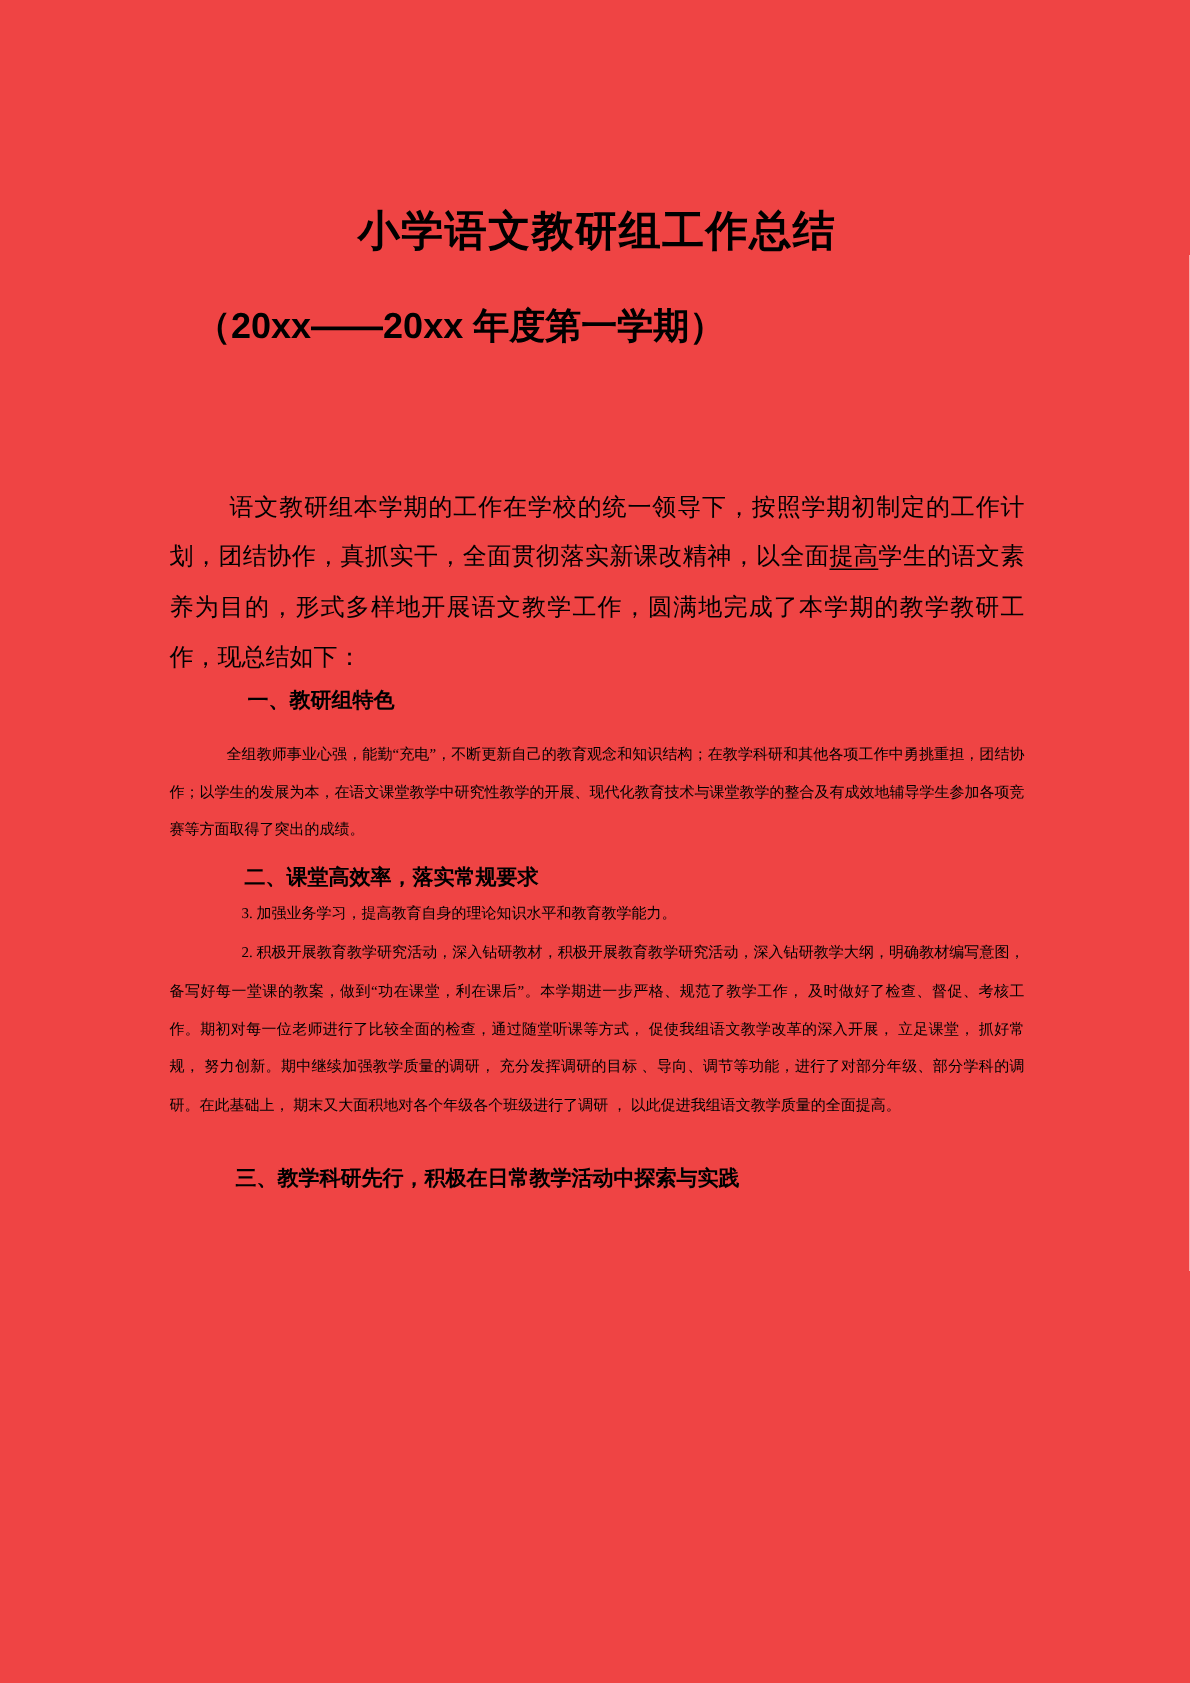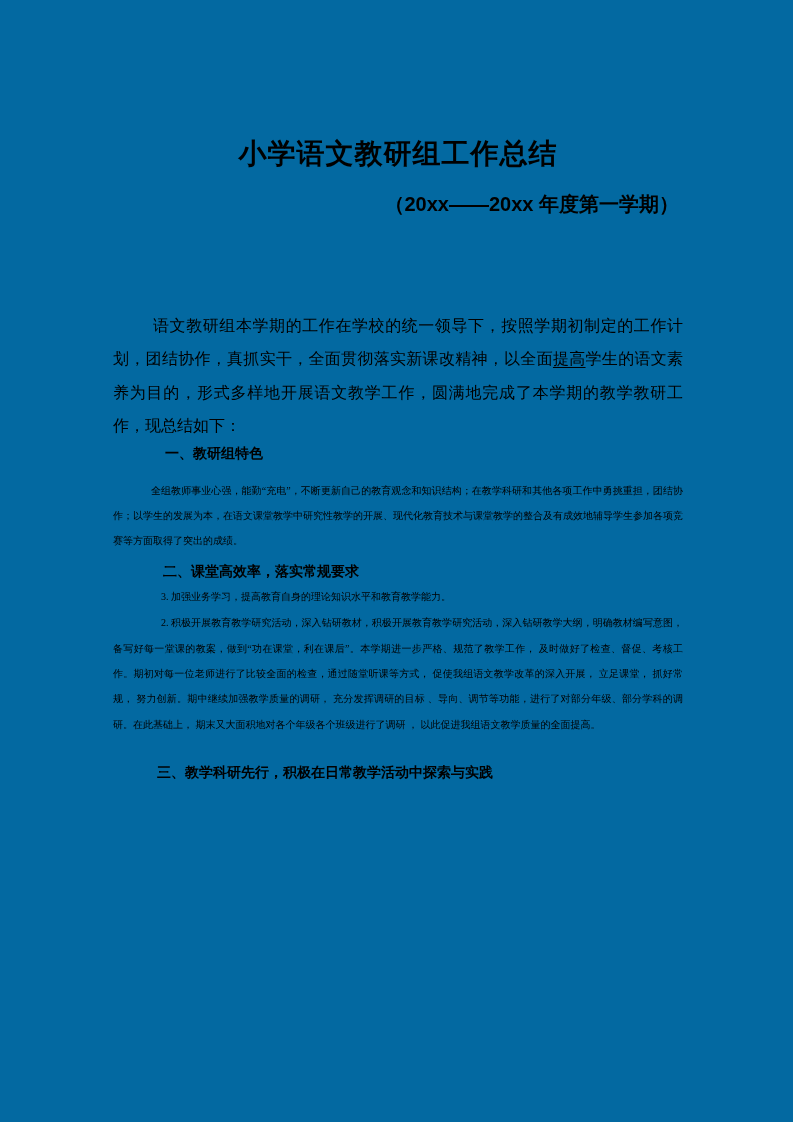--- a/index.html
+++ b/index.html
@@ -4,43 +4,43 @@
 <style>
   html, body {
     margin: 0;
     padding: 0;
     background: #ffffff;
   }
   .page {
     position: relative;
     width: 793px;
     height: 1122px;
-    background: #0369a1;
+    background: #ef4444;
     color: #000000;
     box-sizing: border-box;
     padding: 130px 110px 0 113px;
     overflow: hidden;
     font-family: "Liberation Serif", "DejaVu Serif", serif;
   }
   .doc-title {
     margin: 0;
     font-family: "Liberation Sans", "DejaVu Sans", sans-serif;
     font-size: 28px;
     font-weight: bold;
     line-height: 47px;
     text-align: center;
     letter-spacing: 1px;
   }
   .doc-subtitle {
-    margin: 4px;
+    margin: 17px;
     font-family: "Liberation Sans", "DejaVu Sans", sans-serif;
-    font-size: 20px;
+    font-size: 24px;
     font-weight: bold;
     line-height: 47px;
-    text-align: right;
+    text-align: left;
   }
   .intro {
     margin: 81px 0 0 0;
     font-size: 16px;
     line-height: 33.4px;
     text-align: justify;
     text-indent: 40px;
   }
   .sec-h {
     margin: 0;

